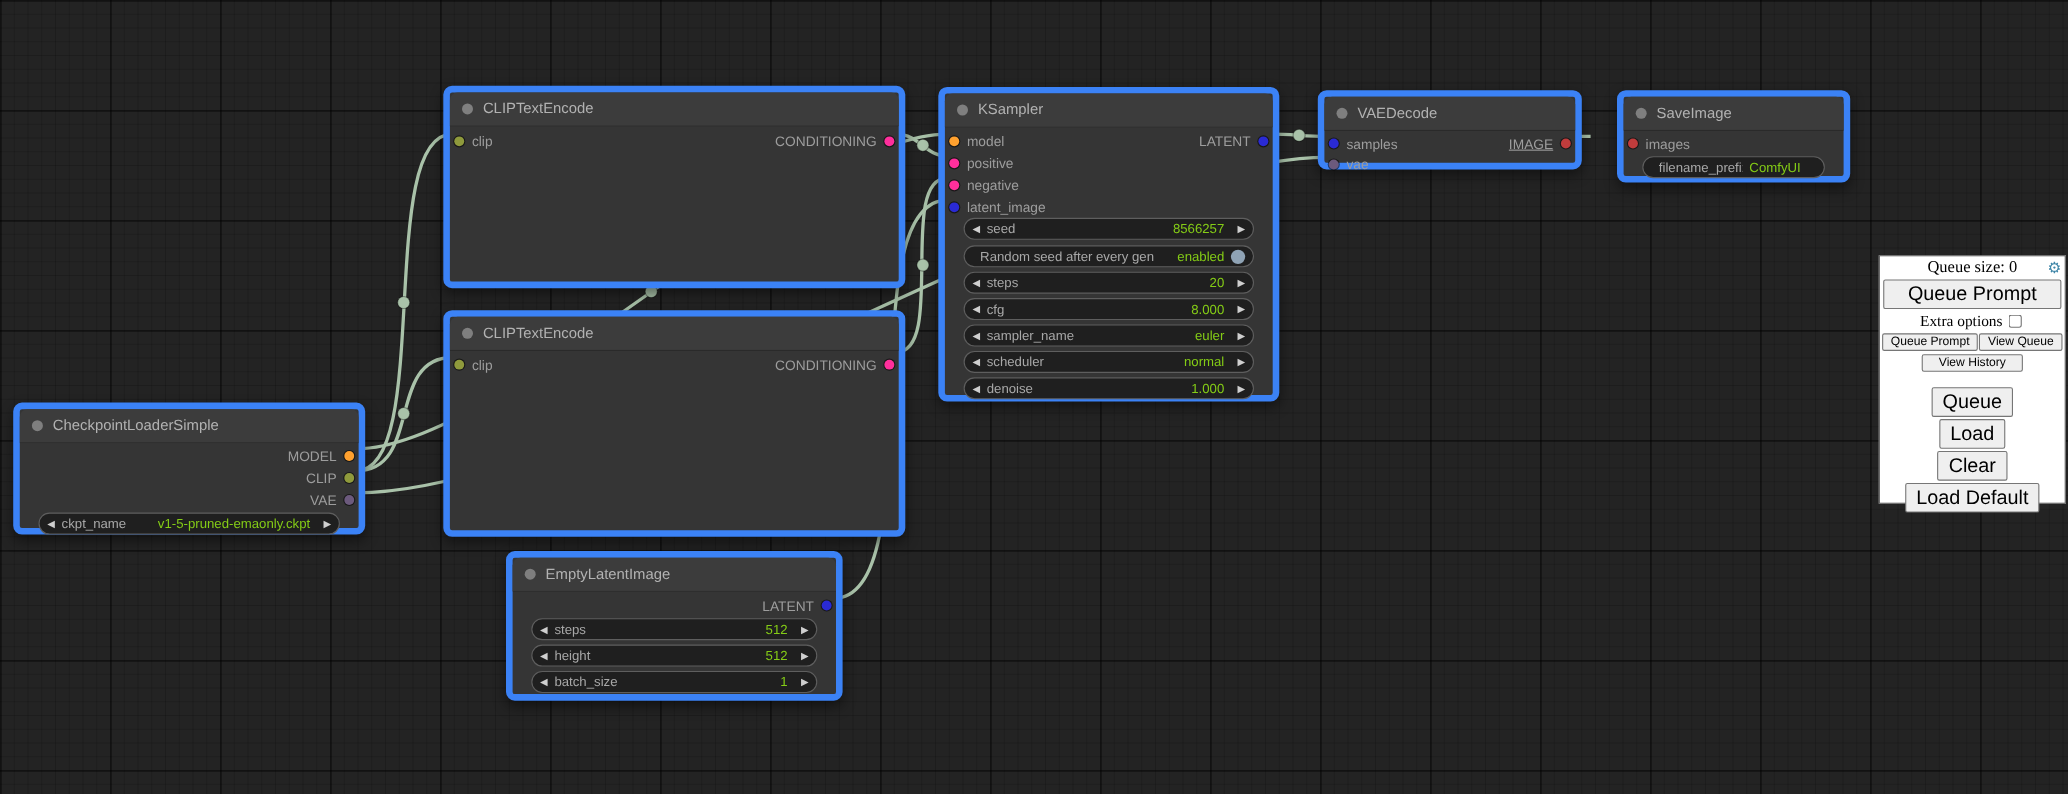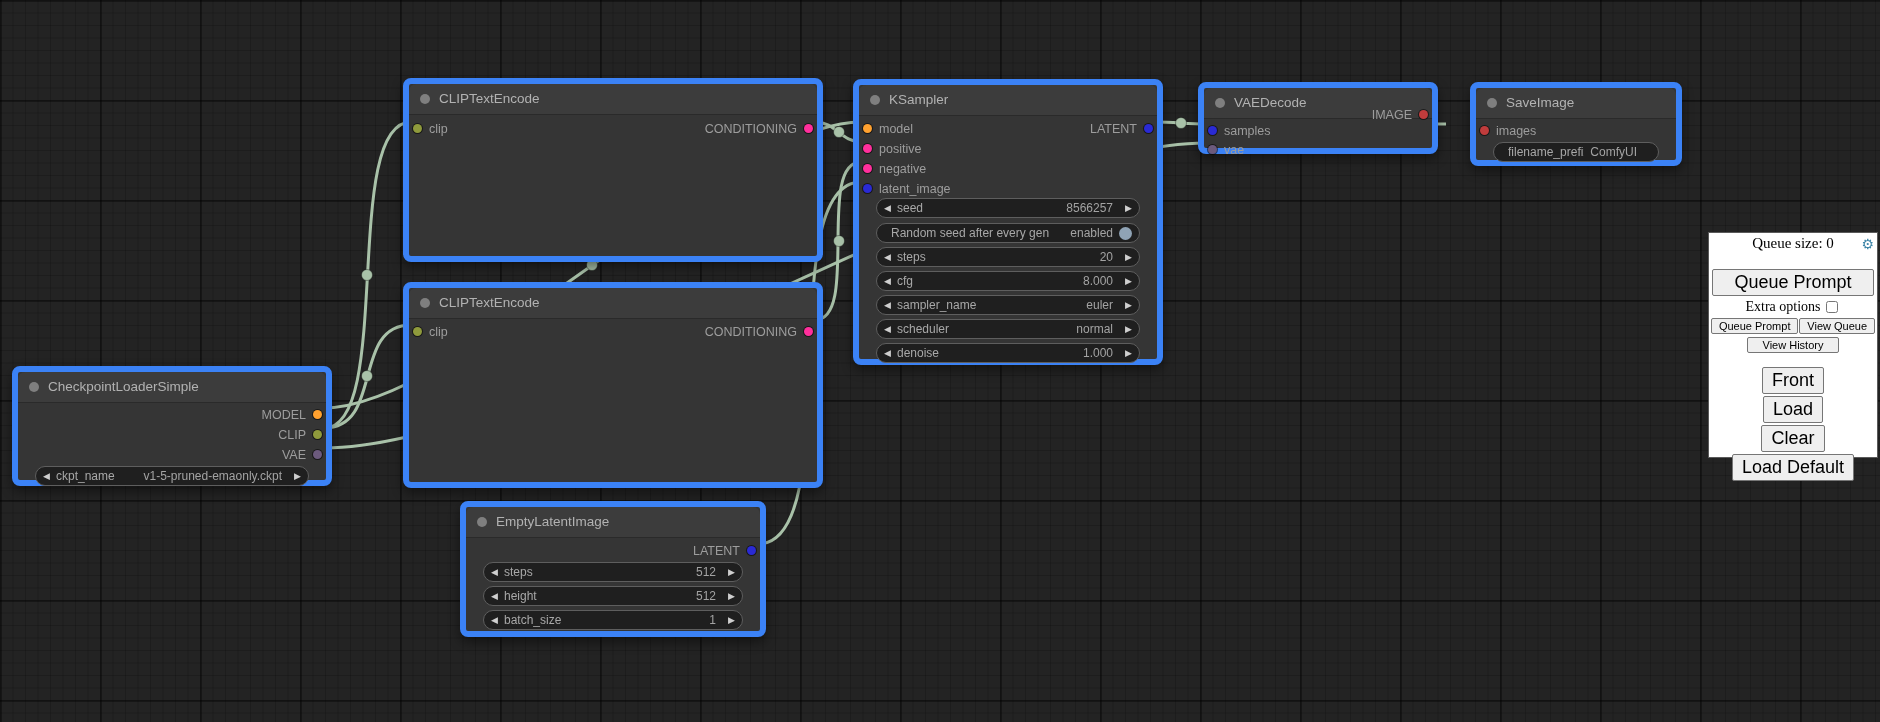--- a/index.html
+++ b/index.html
@@ -35,34 +35,34 @@
   .slot.out{right:4px;flex-direction:row-reverse;}
   .dot{width:9px;height:9px;border-radius:50%;box-shadow:0 0 0 1px rgba(0,0,0,.55);flex:0 0 auto;}
   .widget{
     position:absolute;left:17px;right:17px;height:20px;box-sizing:border-box;
     background:#1f1f1f;border:1px solid #5e5e5e;border-radius:10px;
     display:flex;align-items:center;font-size:12px;color:#a8a8a8;padding:0 7px;white-space:nowrap;
   }
   .w-arrow{color:#cfcfcf;font-size:9px;width:13px;flex:0 0 auto;}
   .w-arrow.r{text-align:right;}
   .w-label{flex:1 1 auto;overflow:hidden;}
-  .w-value{color:#a3a3a3;margin:0 6px;}
+  .w-value{color:#84cc16;margin:0 6px;}
   .toggle{width:13px;height:13px;border-radius:50%;background:var(--toggle);flex:0 0 auto;}
   .prompt{
     position:absolute;left:10px;right:10px;box-sizing:border-box;
     background:#1b1b1b;border:1px solid #141414;border-radius:2px;resize:none;outline:none;
     color:#c9c9c9;font:10.5px/1.5 "DejaVu Sans Mono",monospace;padding:4px 6px;
   }
 
   .queue-panel{
     position:absolute;z-index:2;left:1708px;top:232px;width:170px;height:226px;
     background:#ffffff;border:1px solid #5a5a5a;box-sizing:border-box;
     font-family:"Liberation Serif",serif;color:#000;text-align:center;
   }
-  .qp-title{position:relative;font-size:15px;height:34px;line-height:19px;margin-top:1px;}
+  .qp-title{position:relative;font-size:15px;height:19px;line-height:19px;margin-top:1px;}
   .gear{position:absolute;right:3px;top:1px;font-size:14px;color:var(--gear);cursor:pointer;font-family:"DejaVu Sans",sans-serif;}
   .btn{
     font-family:"Liberation Sans",sans-serif;background:#efefef;border:1px solid #767676;
     border-radius:2px;color:#000;cursor:pointer;
   }
   .btn-main{display:block;width:calc(100% - 6px);margin:1px auto 2px;font-size:18px;height:27px;}
   .qp-extra{font-size:14px;height:18px;line-height:18px;}
   .qp-extra input{width:12px;height:12px;vertical-align:-2px;margin-left:5px;}
   .qp-smallrow{display:flex;gap:1px;margin:2px 2px 1px;}
   .btn-sm{font-size:11px;padding:1px 0;height:16px;line-height:12px;}
@@ -225,21 +225,21 @@
     <span class="ttext">VAEDecode</span>
   </div>
   <div class="slot in" style="top:34px;">
     <span class="dot" style="background:var(--latent);"></span>
     <span>samples</span>
   </div>
   <div class="slot in" style="top:53px;">
     <span class="dot" style="background:var(--vae);"></span>
     <span>vae</span>
   </div>
-  <div class="slot out" style="top:18px;">
+  <div class="slot out" style="top:34px;text-decoration:underline;">
     <span class="dot" style="background:var(--image);"></span>
     <span>IMAGE</span>
   </div>
 </div>
 
 <div class="node" style="left:1470px;top:82px;width:212px;height:84px;">
   <div class="node-title">
     <span class="tdot"></span>
     <span class="ttext">SaveImage</span>
   </div>
@@ -290,18 +290,18 @@
   <button class="btn btn-main">Queue Prompt</button>
   <div class="qp-extra">
     <span>Extra options</span><input type="checkbox" style="">
   </div>
   <div class="qp-smallrow">
     <button class="btn btn-sm">Queue Prompt</button>
     <button class="btn btn-sm">View Queue</button>
   </div>
   <button class="btn btn-sm btn-history">View History</button>
   <div class="qp-biggroup">
-    <div><button class="btn btn-big">Front</button></div>
+    <div><button class="btn btn-big">Queue</button></div>
     <div><button class="btn btn-big">Load</button></div>
     <div><button class="btn btn-big">Clear</button></div>
     <div><button class="btn btn-big">Load Default</button></div>
   </div>
 </div>
 
 </body></html>

